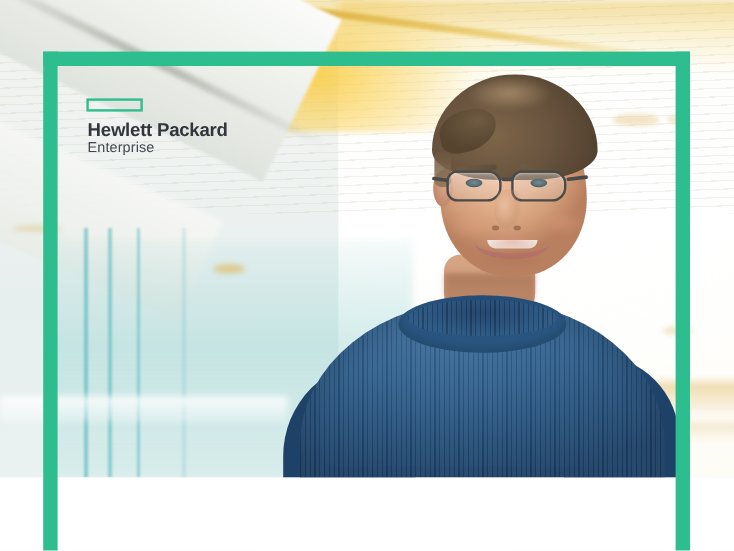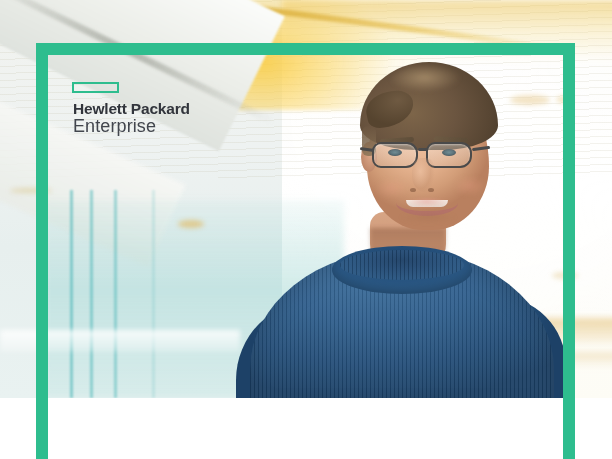--- a/index.html
+++ b/index.html
@@ -320,21 +320,21 @@
     border:2.2px solid var(--hpe-green,#2EBD8E);
     background:transparent;
   }
   .logo-l1 {
     position:absolute; left:1px; top:18px;
     font-size:15.5px; font-weight:bold; letter-spacing:-.2px;
     color:#32353c; white-space:nowrap;
   }
   .logo-l2 {
     position:absolute; left:1px; top:34px;
-    font-size:18px; font-weight:400; letter-spacing:.1px;
+    font-size:12px; font-weight:400; letter-spacing:.1px;
     color:#42464e; white-space:nowrap;
   }
 </style>
 </head>
 <body>
 
 <div id="stage">
 
   <div class="photo">
     <div class="bg-base"></div>

